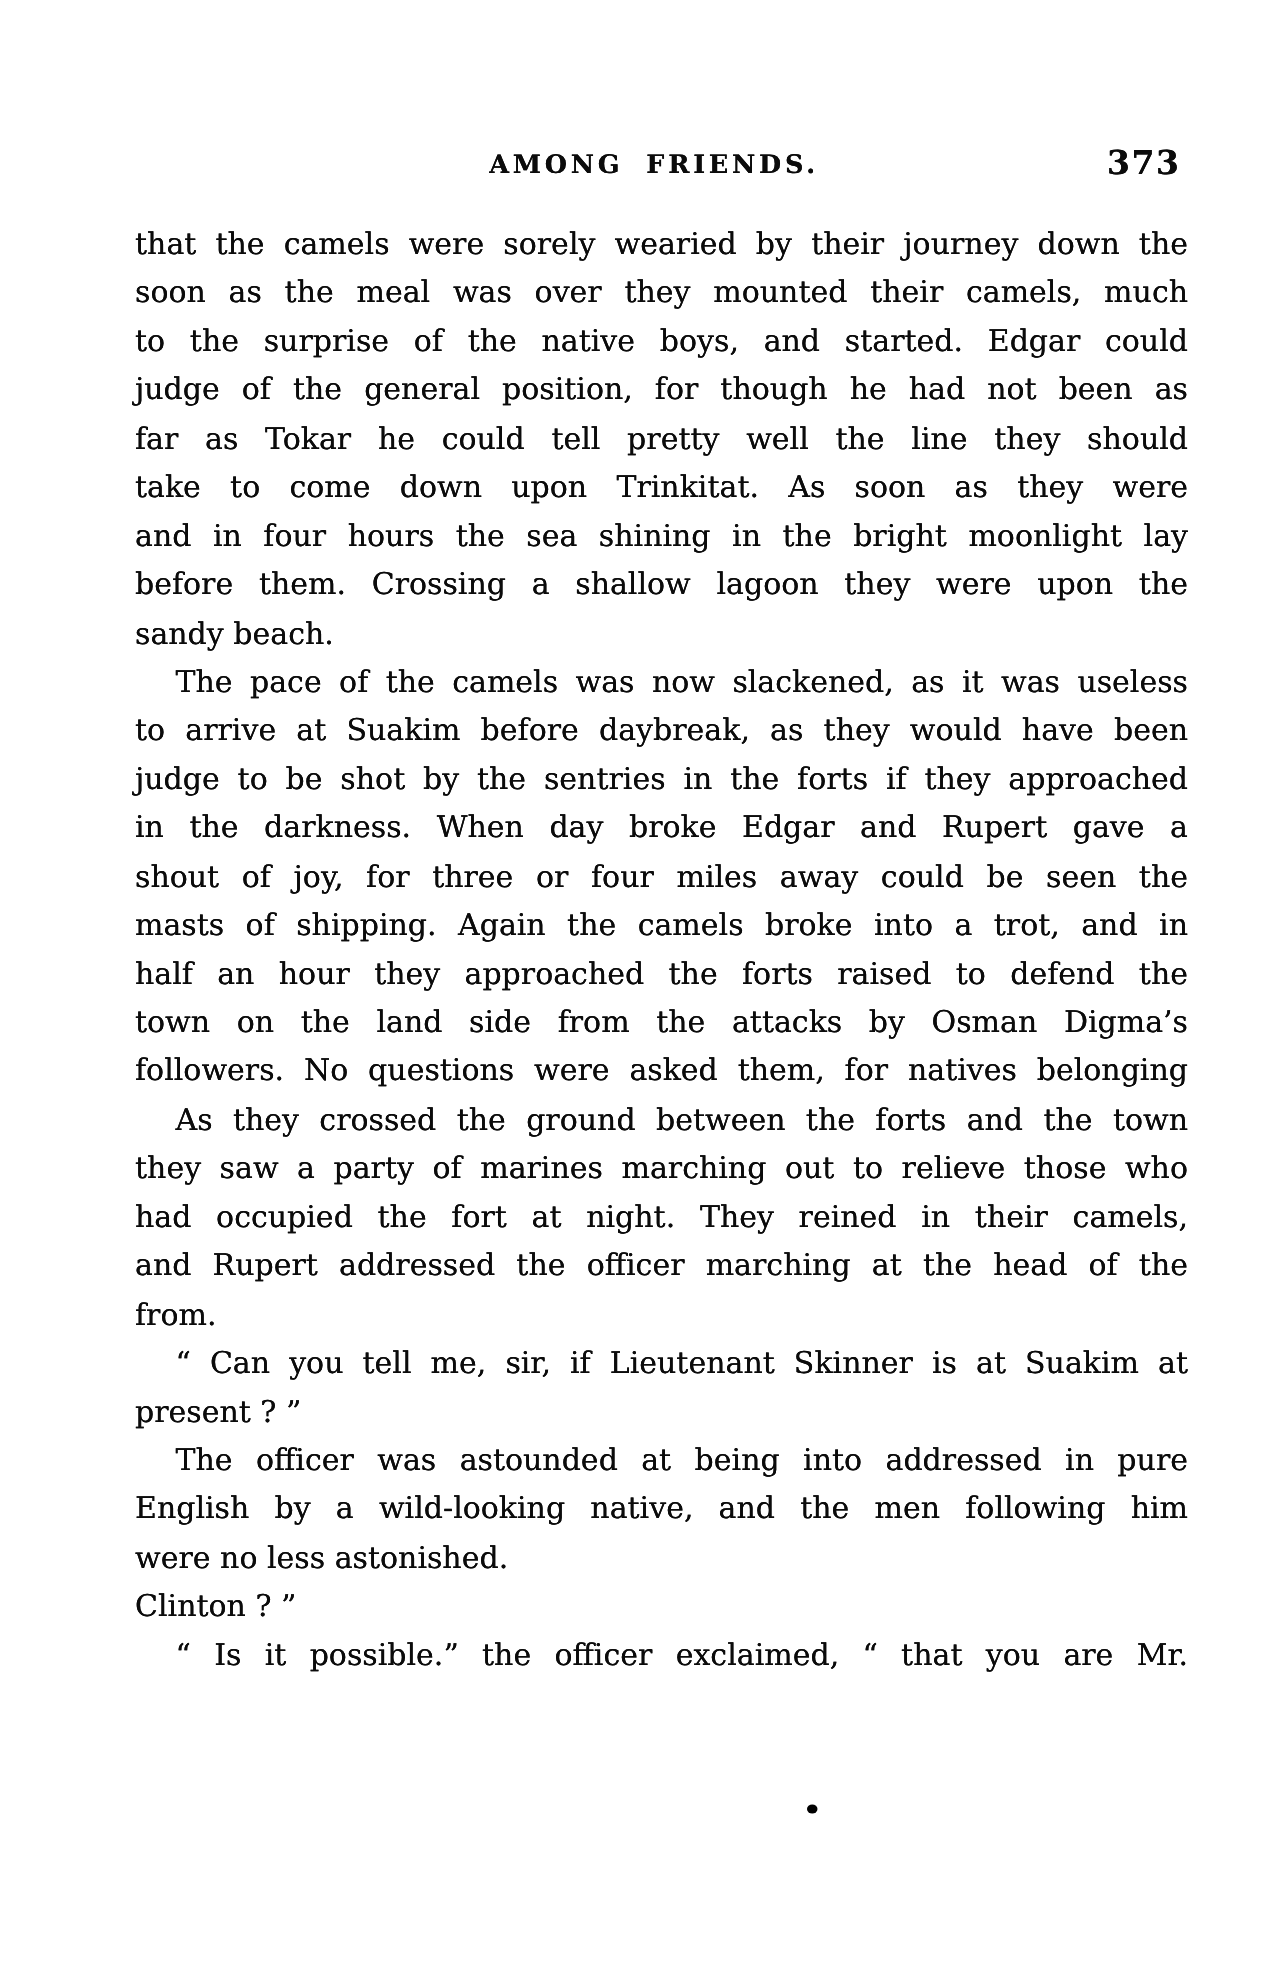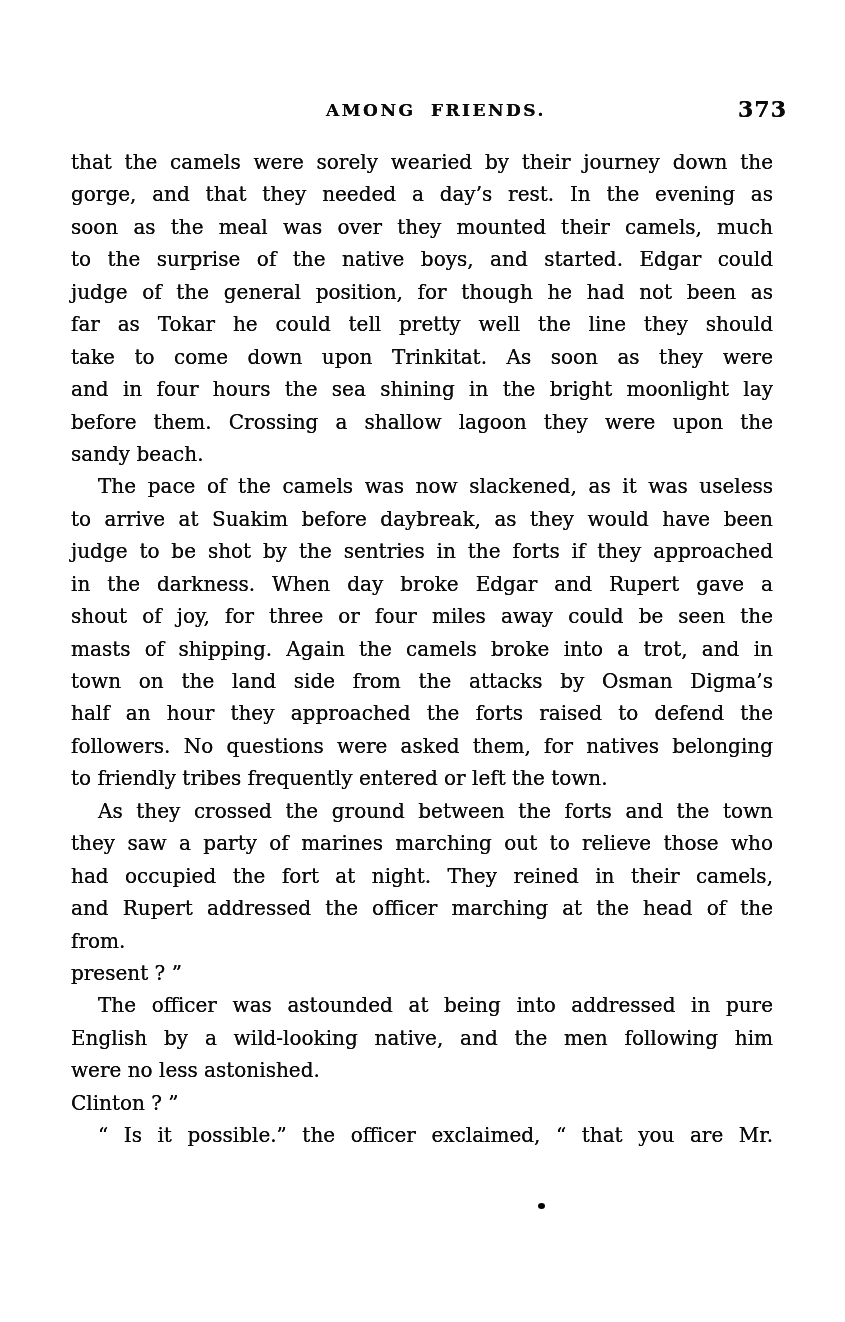--- a/index.html
+++ b/index.html
@@ -39,21 +39,21 @@
     right: 0;
     top: -4px;
     font-size: 22px;
     font-weight: bold;
     letter-spacing: 1px;
     text-shadow: 0 0 0.3px currentColor;
     margin-left: 42px;
   }
   .text-block {
     position: absolute;
-    left: 71px;
+    left: 90px;
     top: 146px;
     width: 702px;
   }
   .line {
     font-size: 20px;
     line-height: 32.45px;
     height: 32.45px;
     text-align: justify;
     text-align-last: justify;
     text-shadow: 0 0 0.35px currentColor;
@@ -75,44 +75,43 @@
 <body>
 
 <div class="page">
   <header class="running-head">
     <span class="running-title">AMONG FRIENDS.</span>
     <span class="page-number">373</span>
   </header>
 
   <main class="text-block" id="text-block">
       <div class="line">that the camels were sorely wearied by their journey down the</div>
-      <div class="line">gorge, and that they needed a day’s rest.  In the evening as</div>
       <div class="line">soon as the meal was over they mounted their camels, much</div>
       <div class="line">to the surprise of the native boys, and started.  Edgar could</div>
       <div class="line">judge of the general position, for though he had not been as</div>
       <div class="line">far as Tokar he could tell pretty well the line they should</div>
       <div class="line">take to come down upon Trinkitat.  As soon as they were</div>
       <div class="line">and in four hours the sea shining in the bright moonlight lay</div>
       <div class="line">before them.  Crossing a shallow lagoon they were upon the</div>
       <div class="line last">sandy beach.</div>
       <div class="line indent">The pace of the camels was now slackened, as it was useless</div>
       <div class="line">to arrive at Suakim before daybreak, as they would have been</div>
       <div class="line">judge to be shot by the sentries in the forts if they approached</div>
       <div class="line">in the darkness.  When day broke Edgar and Rupert gave a</div>
       <div class="line">shout of joy, for three or four miles away could be seen the</div>
       <div class="line">masts of shipping.  Again the camels broke into a trot, and in</div>
+      <div class="line">half an hour they approached the forts raised to defend the</div>
       <div class="line">town on the land side from the attacks by Osman Digma’s</div>
-      <div class="line">half an hour they approached the forts raised to defend the</div>
       <div class="line">followers.  No questions were asked them, for natives belonging</div>
-      <div class="line last">to friendly tribes frequently entered or left the town.</div>
       <div class="line indent">As they crossed the ground between the forts and the town</div>
       <div class="line">they saw a party of marines marching out to relieve those who</div>
       <div class="line">had occupied the fort at night.  They reined in their camels,</div>
       <div class="line">and Rupert addressed the officer marching at the head of the</div>
       <div class="line last">from.</div>
+      <div class="line indent">“ Can you tell me, sir, if Lieutenant Skinner is at Suakim at</div>
       <div class="line last">present ? ”</div>
       <div class="line indent">The officer was astounded at being into addressed in pure</div>
       <div class="line">English by a wild-looking native, and the men following him</div>
       <div class="line last">were no less astonished.</div>
       <div class="line last">Clinton ? ”</div>
       <div class="line indent">“ Is it possible.” the officer exclaimed, “ that you are Mr.</div>
     </main>
 
   <div class="speck"></div>
 </div>

